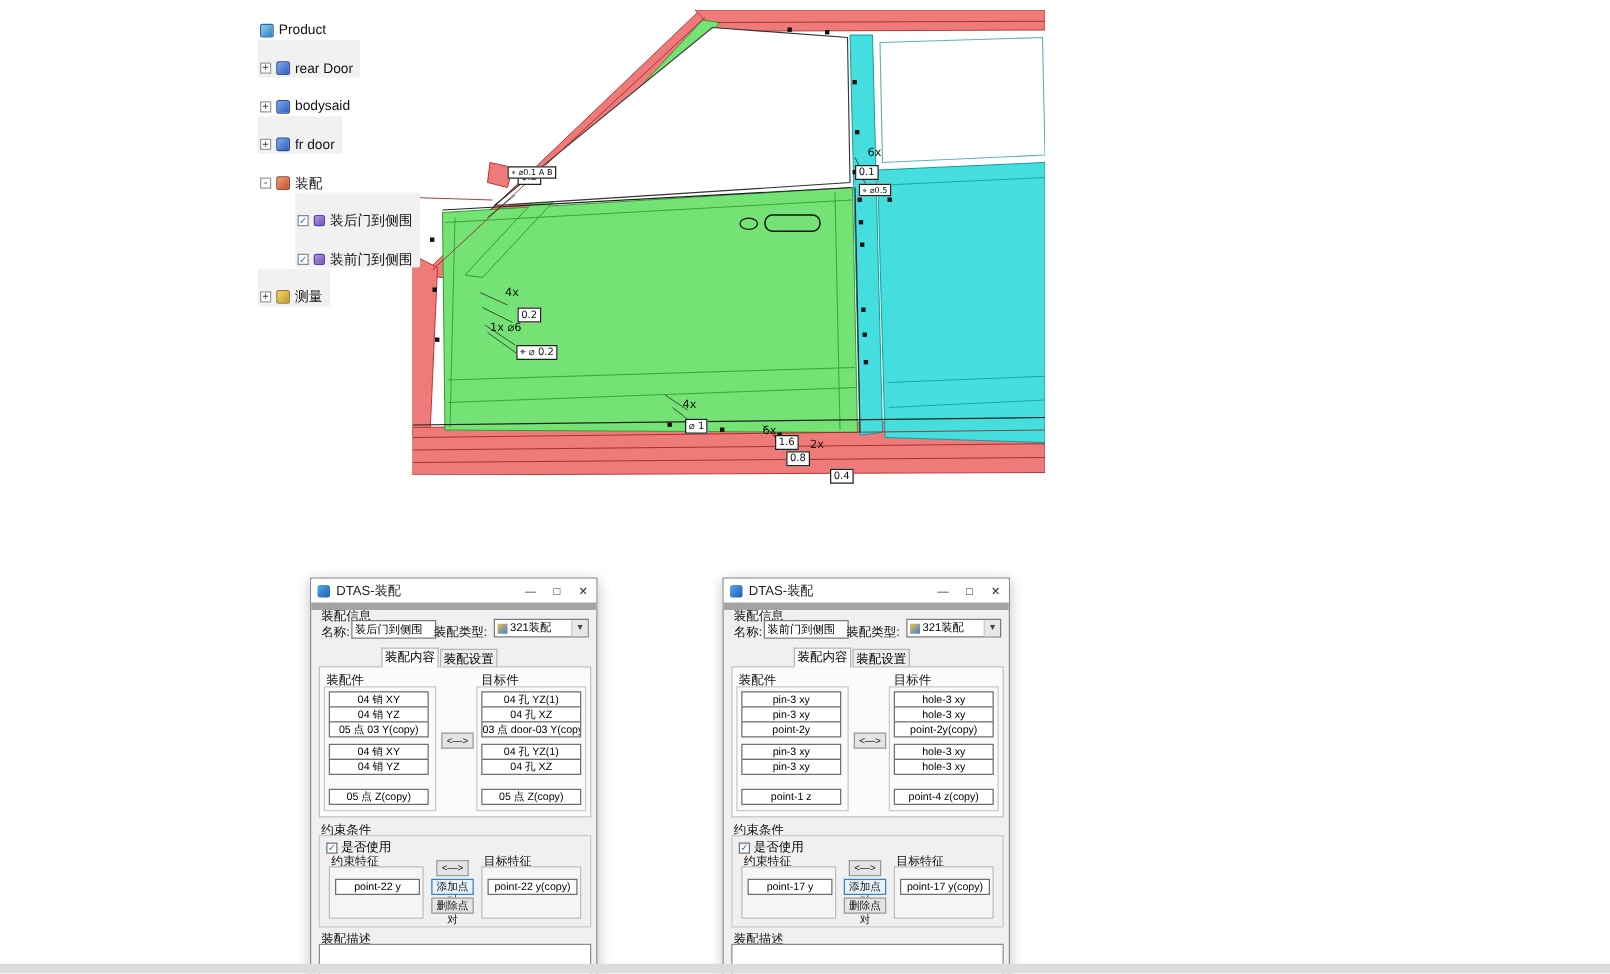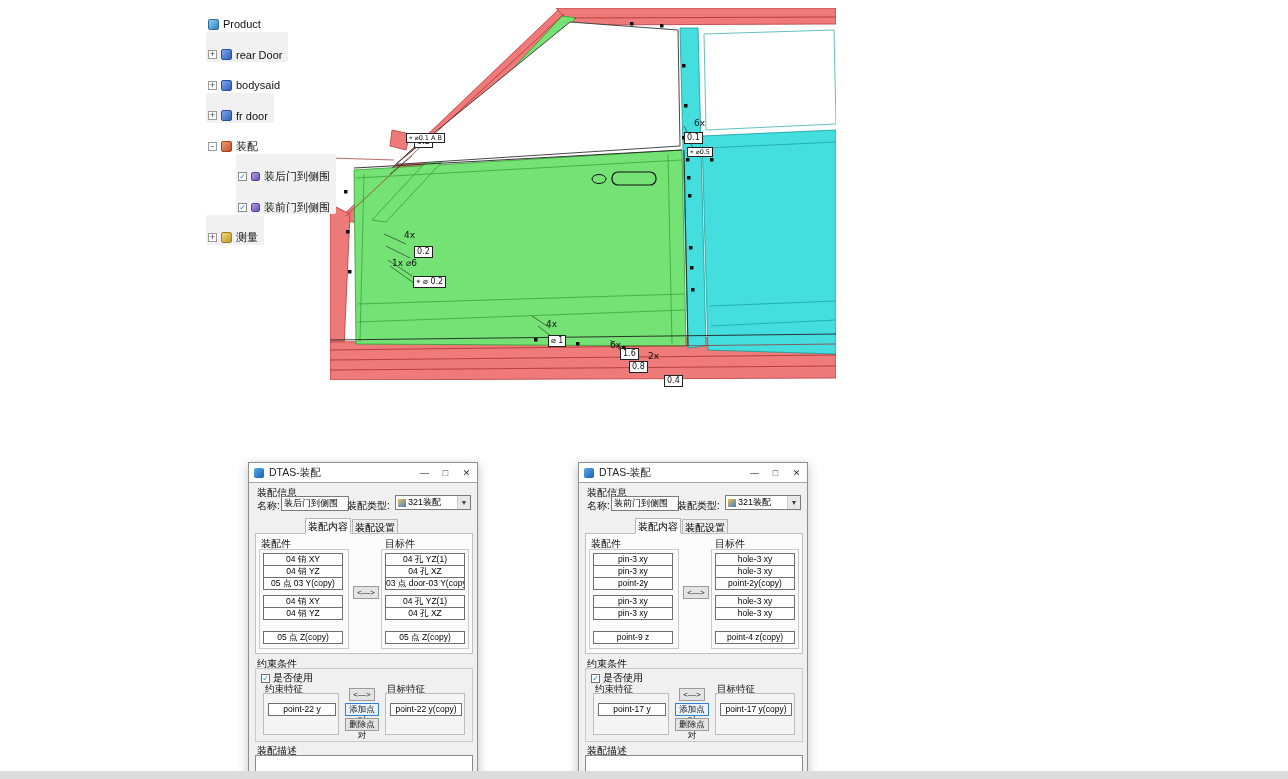--- a/index.html
+++ b/index.html
@@ -40,21 +40,21 @@
   .fs{fill:#111;}
   .anno{position:absolute;font-family:"DejaVu Sans",sans-serif;color:#111;z-index:3;white-space:nowrap;}
   .anno.box{border:1px solid #222;background:#fff;font-size:8px;line-height:10px;padding:0 2px;}
   .anno.small{font-size:6.5px;line-height:8px;}
   .anno.plain{font-size:9px;}
 
   
   .dialog{position:absolute;top:462px;width:230px;height:330px;background:#f0f0f0;
           border:1px solid #8f8f8f;box-shadow:0 3px 10px rgba(0,0,0,.25);z-index:4;box-sizing:border-box;}
   .dlg-title{position:absolute;left:0;top:0;right:0;height:19px;background:#ffffff;
-             display:flex;align-items:center;border-bottom:1px solid #a3a3a3;}
+             display:flex;align-items:center;border-bottom:6px solid #a3a3a3;}
   .dlg-ico{width:10px;height:10px;margin:0 5px 0 5px;border-radius:2px;
            background:linear-gradient(135deg,#57a8e8,#1b5fb4);flex:0 0 auto;}
   .dlg-title-text{font-size:10.5px;color:#222;flex:1 1 auto;white-space:nowrap;}
   .cap-btns{display:flex;flex:0 0 auto;}
   .cap{width:21px;height:18px;text-align:center;font-size:9px;line-height:18px;color:#333;}
   .dlg-body{position:absolute;left:0;top:19px;right:0;bottom:0;}
   .lbl{position:absolute;font-size:10px;color:#111;white-space:nowrap;}
   .slbl{position:absolute;font-size:9.5px;color:#111;white-space:nowrap;}
   .txt{position:absolute;height:13px;background:#fff;border:1px solid #7a7a7a;font-size:9px;
        padding:0 2px;font-family:"Liberation Sans",sans-serif;box-sizing:content-box;}
@@ -309,21 +309,21 @@
       <div class="panel" style="left:6px;top:51px;width:218px;height:121px"></div>
       <div class="lbl" style="left:12px;top:55px">装配件</div>
       <div class="lbl" style="left:136px;top:55px">目标件</div>
       <div class="gbox" style="left:10px;top:67px;width:90px;height:100px"></div>
       <div class="gbox" style="left:132px;top:67px;width:88px;height:100px"></div>
       <div class="litem" style="left:14px;top:71px;width:78px">pin-3 xy</div>
       <div class="litem" style="left:14px;top:83px;width:78px">pin-3 xy</div>
       <div class="litem" style="left:14px;top:95px;width:78px">point-2y</div>
       <div class="litem" style="left:14px;top:113px;width:78px">pin-3 xy</div>
       <div class="litem" style="left:14px;top:125px;width:78px">pin-3 xy</div>
-      <div class="litem" style="left:14px;top:149px;width:78px">point-9 z</div>
+      <div class="litem" style="left:14px;top:149px;width:78px">point-1 z</div>
       <div class="litem" style="left:136px;top:71px;width:78px">hole-3 xy</div>
       <div class="litem" style="left:136px;top:83px;width:78px">hole-3 xy</div>
       <div class="litem" style="left:136px;top:95px;width:78px">point-2y(copy)</div>
       <div class="litem" style="left:136px;top:113px;width:78px">hole-3 xy</div>
       <div class="litem" style="left:136px;top:125px;width:78px">hole-3 xy</div>
       <div class="litem" style="left:136px;top:149px;width:78px">point-4 z(copy)</div>
       <div class="btn swap" style="left:104px;top:104px">&lt;—&gt;</div>
       <div class="lbl" style="left:8px;top:175px">约束条件</div>
       <div class="gbox" style="left:6px;top:186px;width:218px;height:74px"></div>
       <div class="cbrow" style="left:12px;top:189px">

